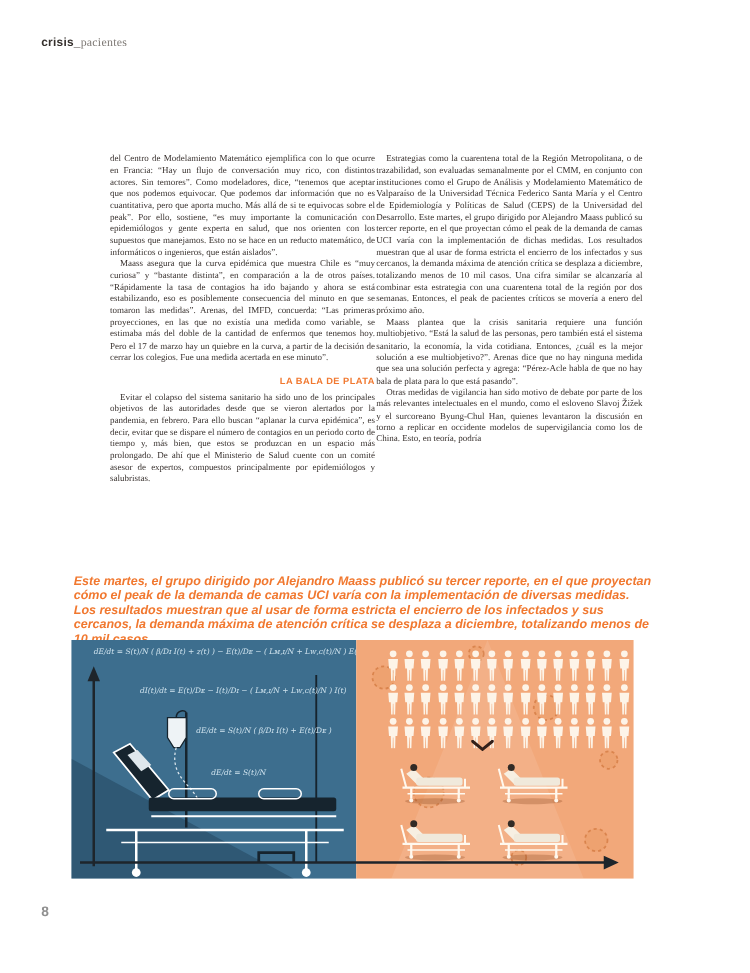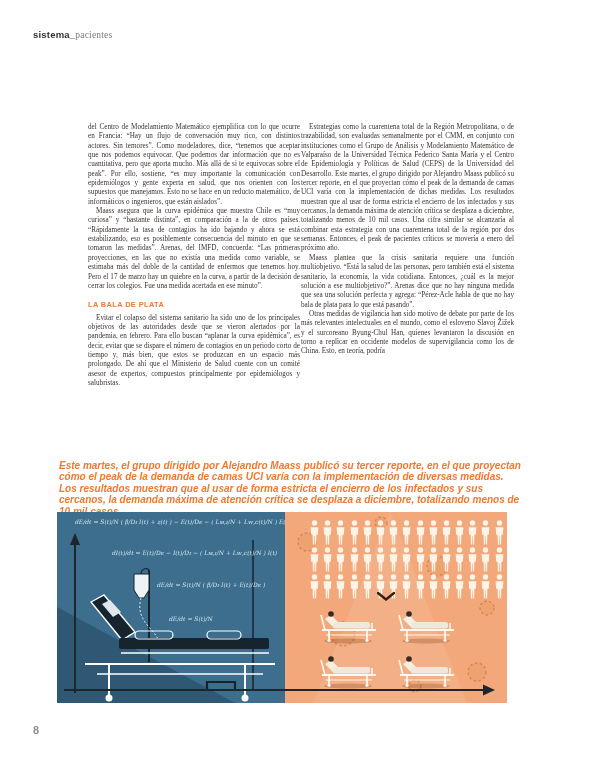--- a/index.html
+++ b/index.html
@@ -12,21 +12,21 @@
   .mast .sect{font-family:"Liberation Serif",serif;color:#7d7874;}
 
   
   .col{position:absolute;top:123px;text-align:justify;color:#3a3330;
        font-size:7.2px;line-height:9.35px;}
   .col1{left:88px;width:212px;}
   .col2{left:301px;width:213px;}
   .col p{margin:0;}
   .col p.ind{text-indent:8px;}
   .subhead{font-family:"Liberation Sans",sans-serif;font-weight:bold;color:#f1782f;
-           font-size:7.4px;letter-spacing:.4px;margin:9px 0 4px 0;text-align:left;}
+           font-size:7.4px;letter-spacing:.4px;margin:9px 0 4px 0;text-align:right;}
 
   
   .pullquote{position:absolute;left:59px;top:440px;width:462px;
              font-family:"Liberation Sans",sans-serif;font-weight:bold;font-style:italic;
              color:#f1782f;font-size:10px;line-height:11.4px;text-align:left;margin-top:20px;}
 
   
   .illus{position:absolute;left:57px;top:512px;width:450px;height:191px;overflow:hidden;}
   .half{position:absolute;top:0;height:191px;}
   .half.blue{left:0;width:228px;background:#3d6e8e;}
@@ -54,21 +54,21 @@
 
   .pagenum{position:absolute;left:33px;top:724px;font-family:"Liberation Sans",sans-serif;
            font-weight:bold;font-size:11px;color:#8f8f8f;}
 </style>
 </head>
 <body>
 
 <div class="page">
 
   <div class="mast">
-    <span class="brand">sistema</span><span class="brand">_</span><span class="sect">pacientes</span>
+    <span class="brand">crisis</span><span class="brand">_</span><span class="sect">pacientes</span>
   </div>
 
   <div class="col col1">
     <p>del Centro de Modelamiento Matemático ejemplifica con lo que ocurre en Francia: “Hay un flujo de conversación muy rico, con distintos actores. Sin temores”. Como modeladores, dice, “tenemos que aceptar que nos podemos equivocar. Que podemos dar información que no es cuantitativa, pero que aporta mucho. Más allá de si te equivocas sobre el peak”. Por ello, sostiene, “es muy importante la comunicación con epidemiólogos y gente experta en salud, que nos orienten con los supuestos que manejamos. Esto no se hace en un reducto matemático, de informáticos o ingenieros, que están aislados”.</p>
     <p class="ind">Maass asegura que la curva epidémica que muestra Chile es “muy curiosa” y “bastante distinta”, en comparación a la de otros países. “Rápidamente la tasa de contagios ha ido bajando y ahora se está estabilizando, eso es posiblemente consecuencia del minuto en que se tomaron las medidas”. Arenas, del IMFD, concuerda: “Las primeras proyecciones, en las que no existía una medida como variable, se estimaba más del doble de la cantidad de enfermos que tenemos hoy. Pero el 17 de marzo hay un quiebre en la curva, a partir de la decisión de cerrar los colegios. Fue una medida acertada en ese minuto”.</p>
     <div class="subhead">LA BALA DE PLATA</div>
     <p class="ind">Evitar el colapso del sistema sanitario ha sido uno de los principales objetivos de las autoridades desde que se vieron alertados por la pandemia, en febrero. Para ello buscan “aplanar la curva epidémica”, es decir, evitar que se dispare el número de contagios en un periodo corto de tiempo y, más bien, que estos se produzcan en un espacio más prolongado. De ahí que el Ministerio de Salud cuente con un comité asesor de expertos, compuestos principalmente por epidemiólogos y salubristas.</p>
   </div>
 
   <div class="col col2">

